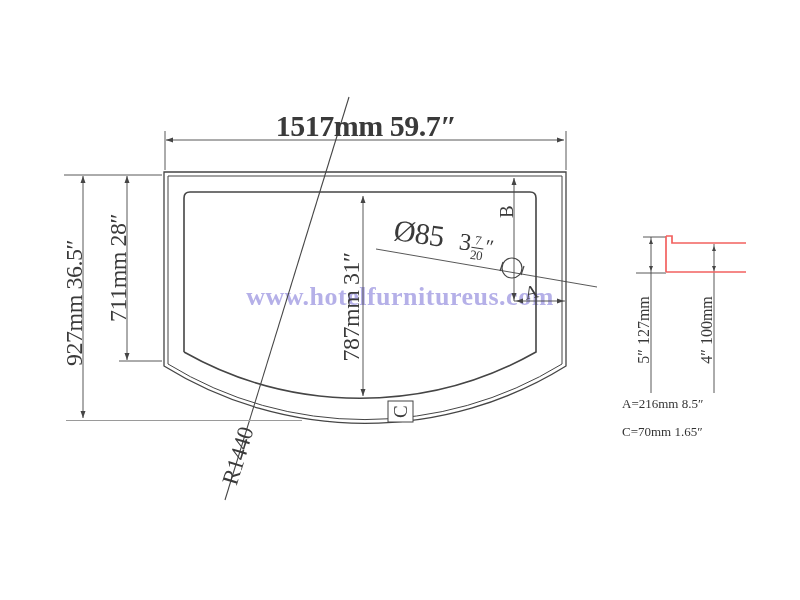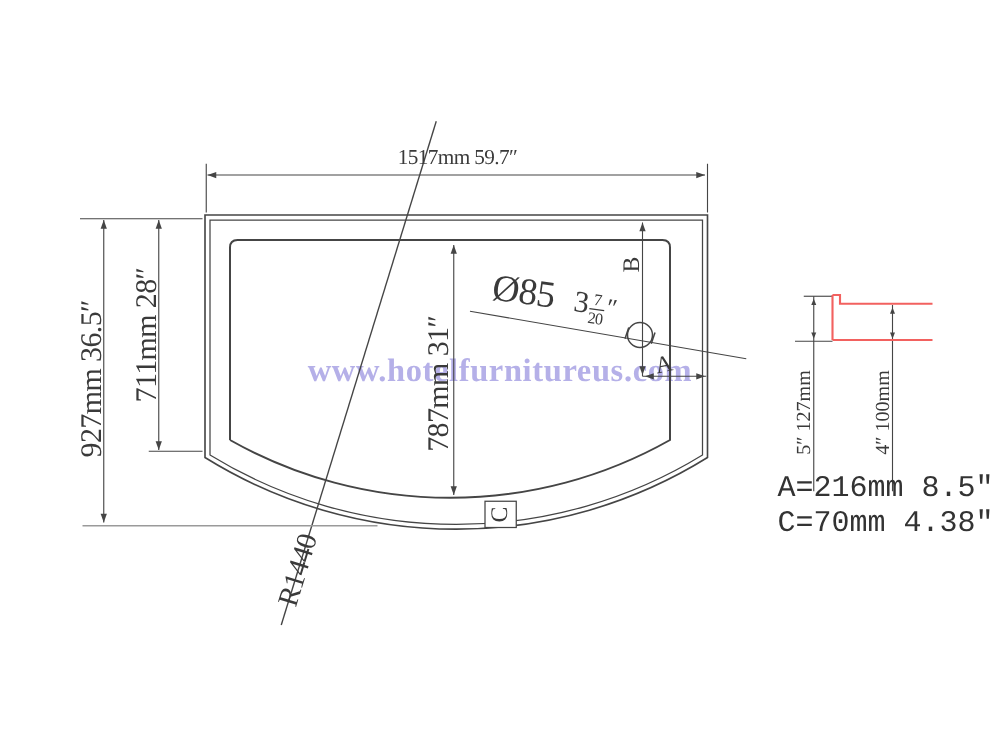--- a/index.html
+++ b/index.html
@@ -6,39 +6,39 @@
   #canvas{
     position:relative;width:800px;height:600px;background:#fff;overflow:hidden;
     font-family:"Liberation Serif", serif;
   }
   svg{position:absolute;left:0;top:0;}
   .label{
     position:absolute;color:#3a3a3a;white-space:nowrap;
     font-family:"Liberation Serif", serif;letter-spacing:-0.5px;line-height:1;
   }
   .dim{font-size:24px;}
-  .top-dim{font-size:17px;}
+  .top-dim{font-size:30px;font-weight:bold;}
   .pt{font-size:19px;}
   .detail-dim{font-size:16px;letter-spacing:0;}
   .radius{font-size:23px;}
   .watermark{
     position:absolute;left:400px;top:297px;transform:translate(-50%,-50%);
     font-size:26px;font-weight:bold;color:var(--wm-color,#b5b0e8);
     letter-spacing:0.5px;white-space:nowrap;
   }
   .drain-callout{display:flex;align-items:baseline;}
   .drain-callout .dia{font-size:30px;}
   .drain-callout .whole{font-size:24px;margin-left:16px;}
   .drain-callout .frac{
     display:inline-flex;flex-direction:column;font-size:13px;line-height:1.05;
     text-align:center;transform:translateY(-7px);margin-left:1px;
   }
   .drain-callout .frac .num{border-bottom:1.3px solid #3a3a3a;padding:0 1px;}
   .drain-callout .inch{font-size:20px;margin-left:2px;}
-  .legend{position:absolute;left:622px;top:378px;font-size:24px;color:#333;font-family:Liberation Mono, monospace;}
+  .legend{position:absolute;left:622px;top:390px;font-size:13px;color:#333;}
   .legend div{line-height:28px;white-space:nowrap;letter-spacing:0;}
 </style>
 </head>
 <body>
 
 <div id="canvas">
 
   <div class="watermark">www.hotelfurnitureus.com</div>
 
   <svg width="800" height="600" viewBox="0 0 800 600">
@@ -137,16 +137,16 @@
 
   <div class="label pt" style="left:531px;top:292px;transform:translate(-50%,-50%) rotate(-12deg);">A</div>
   <div class="label pt" style="left:506px;top:212px;transform:translate(-50%,-50%) rotate(-90deg);">B</div>
   <div class="label pt" style="left:400px;top:412px;transform:translate(-50%,-50%) rotate(-90deg);">C</div>
 
   <div class="label detail-dim" style="left:644px;top:330px;transform:translate(-50%,-50%) rotate(-90deg);">5″ 127mm</div>
   <div class="label detail-dim" style="left:707px;top:330px;transform:translate(-50%,-50%) rotate(-90deg);">4″ 100mm</div>
 
   <div class="legend">
     <div>A=216mm 8.5″</div>
-    <div>C=70mm 4.38″</div>
+    <div>C=70mm 1.65″</div>
   </div>
 
 </div>
 
 </body></html>

